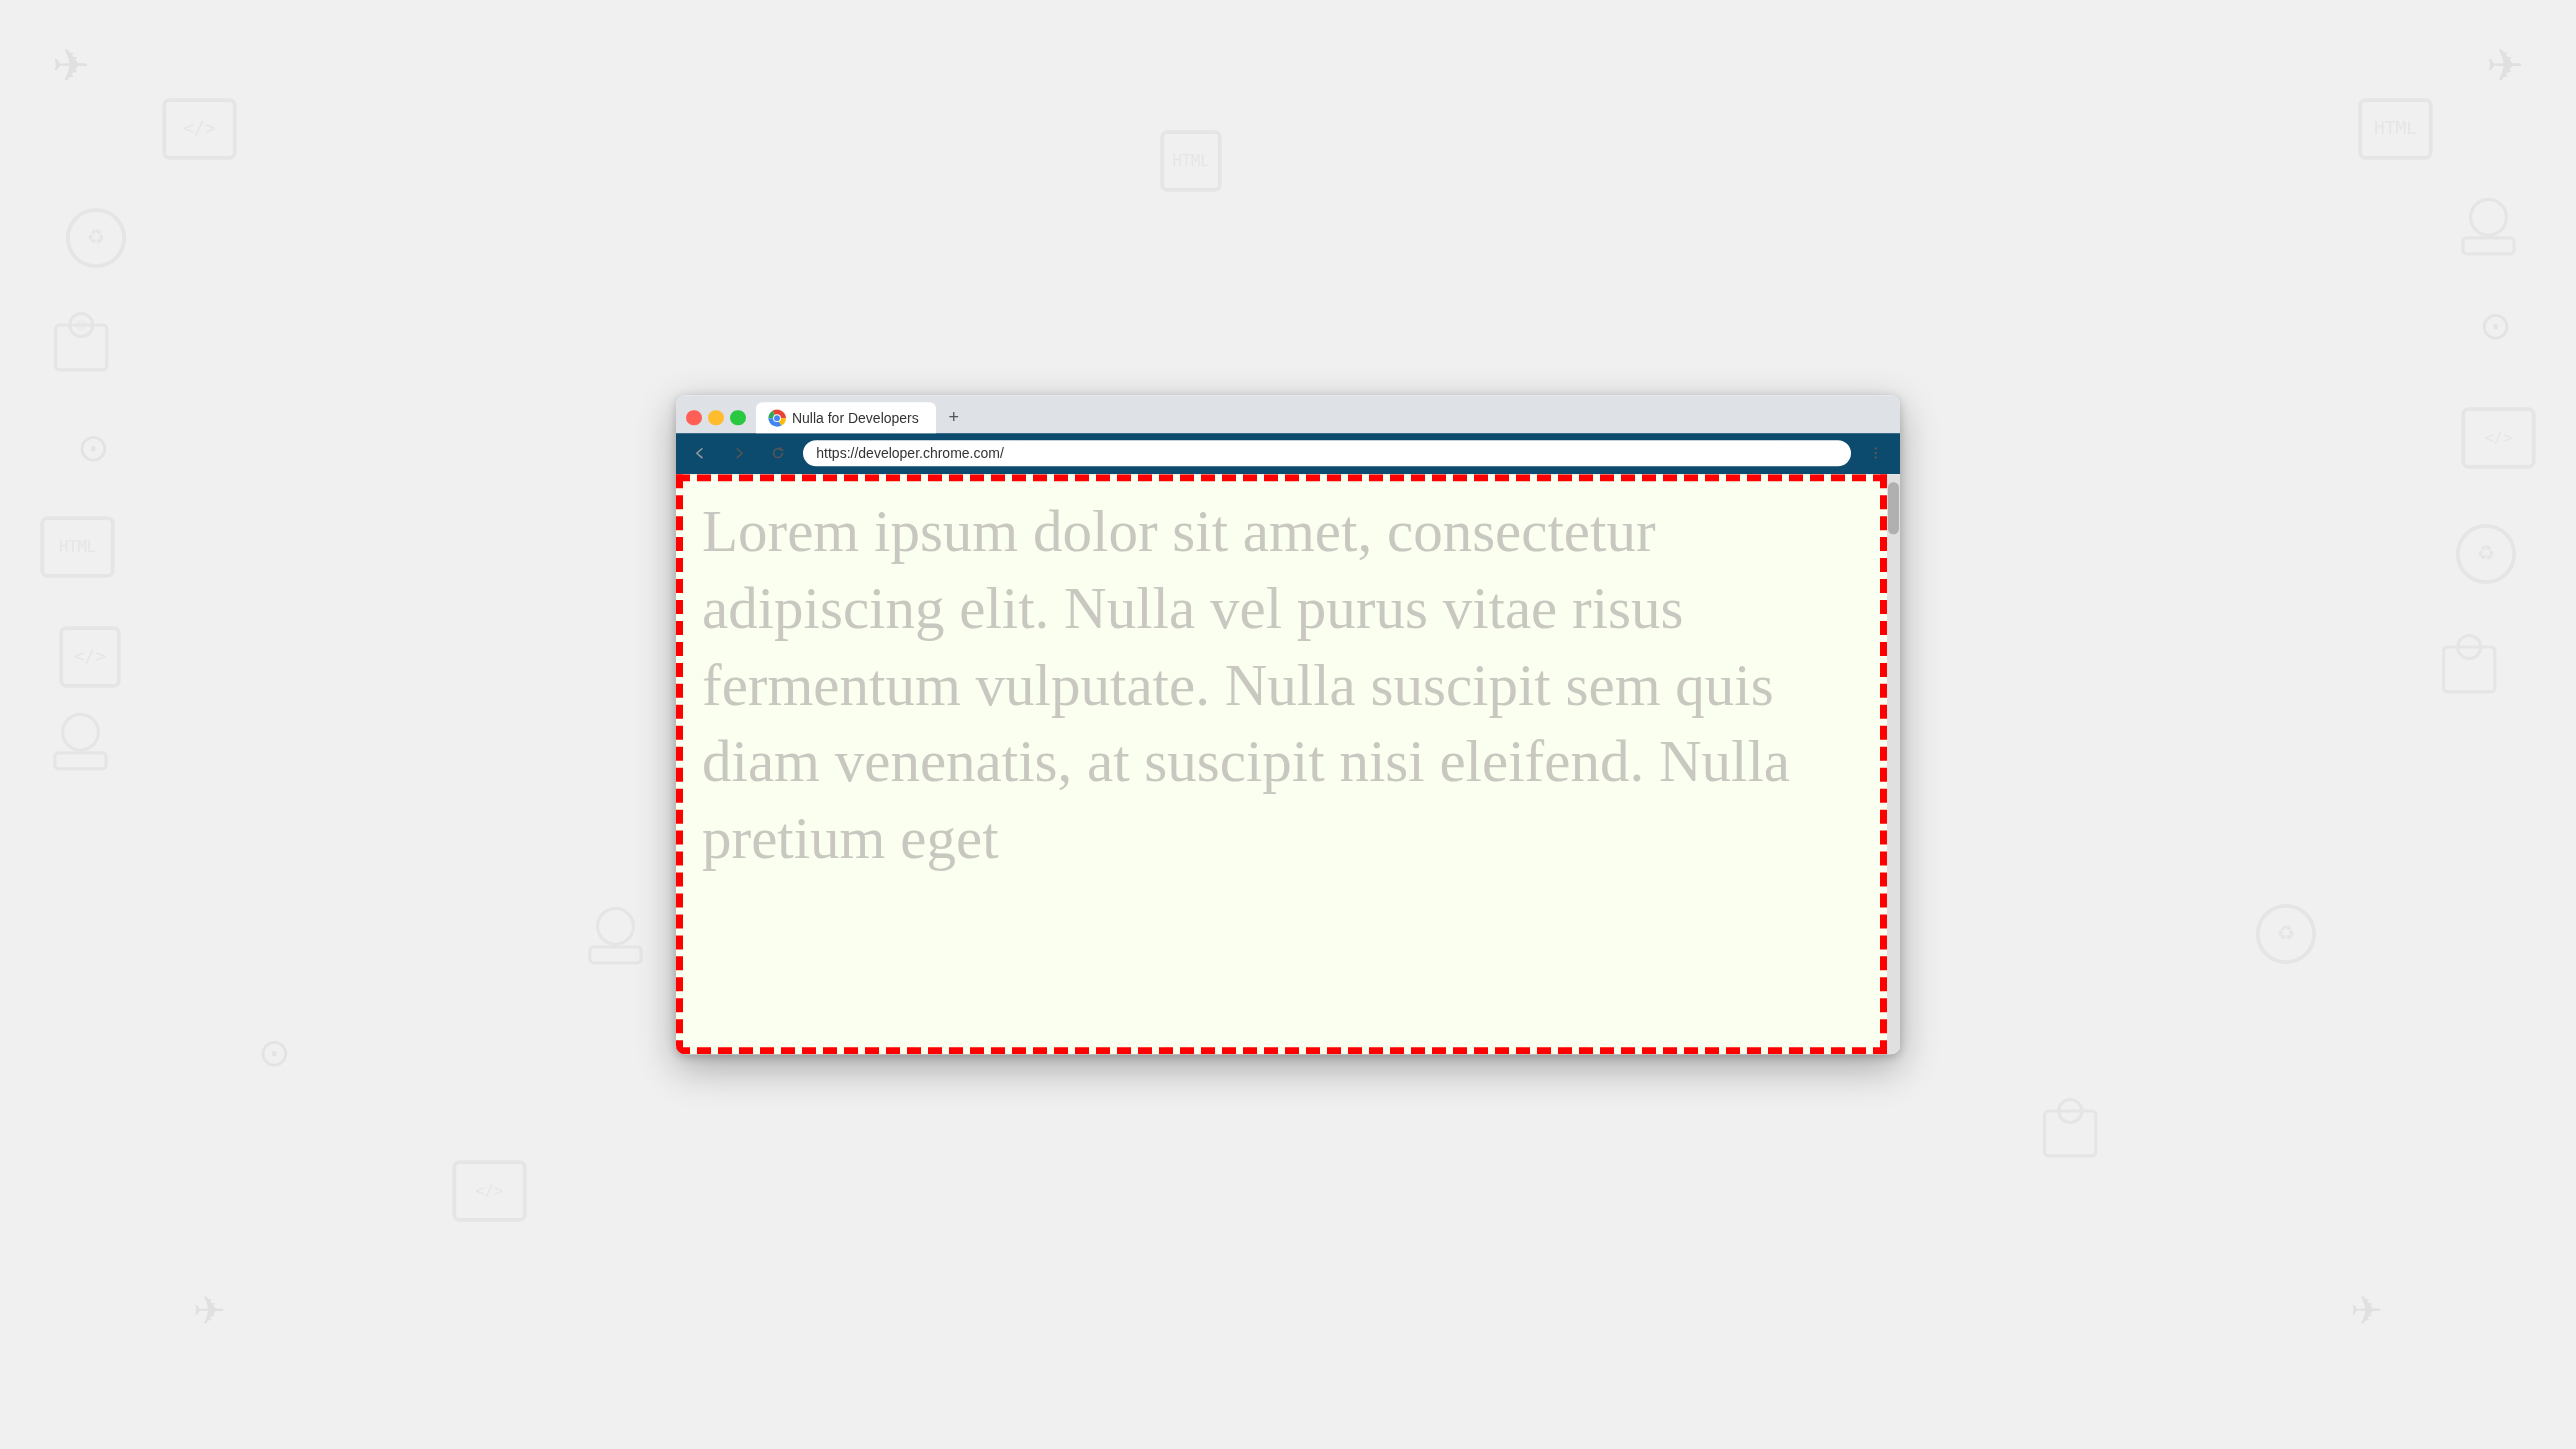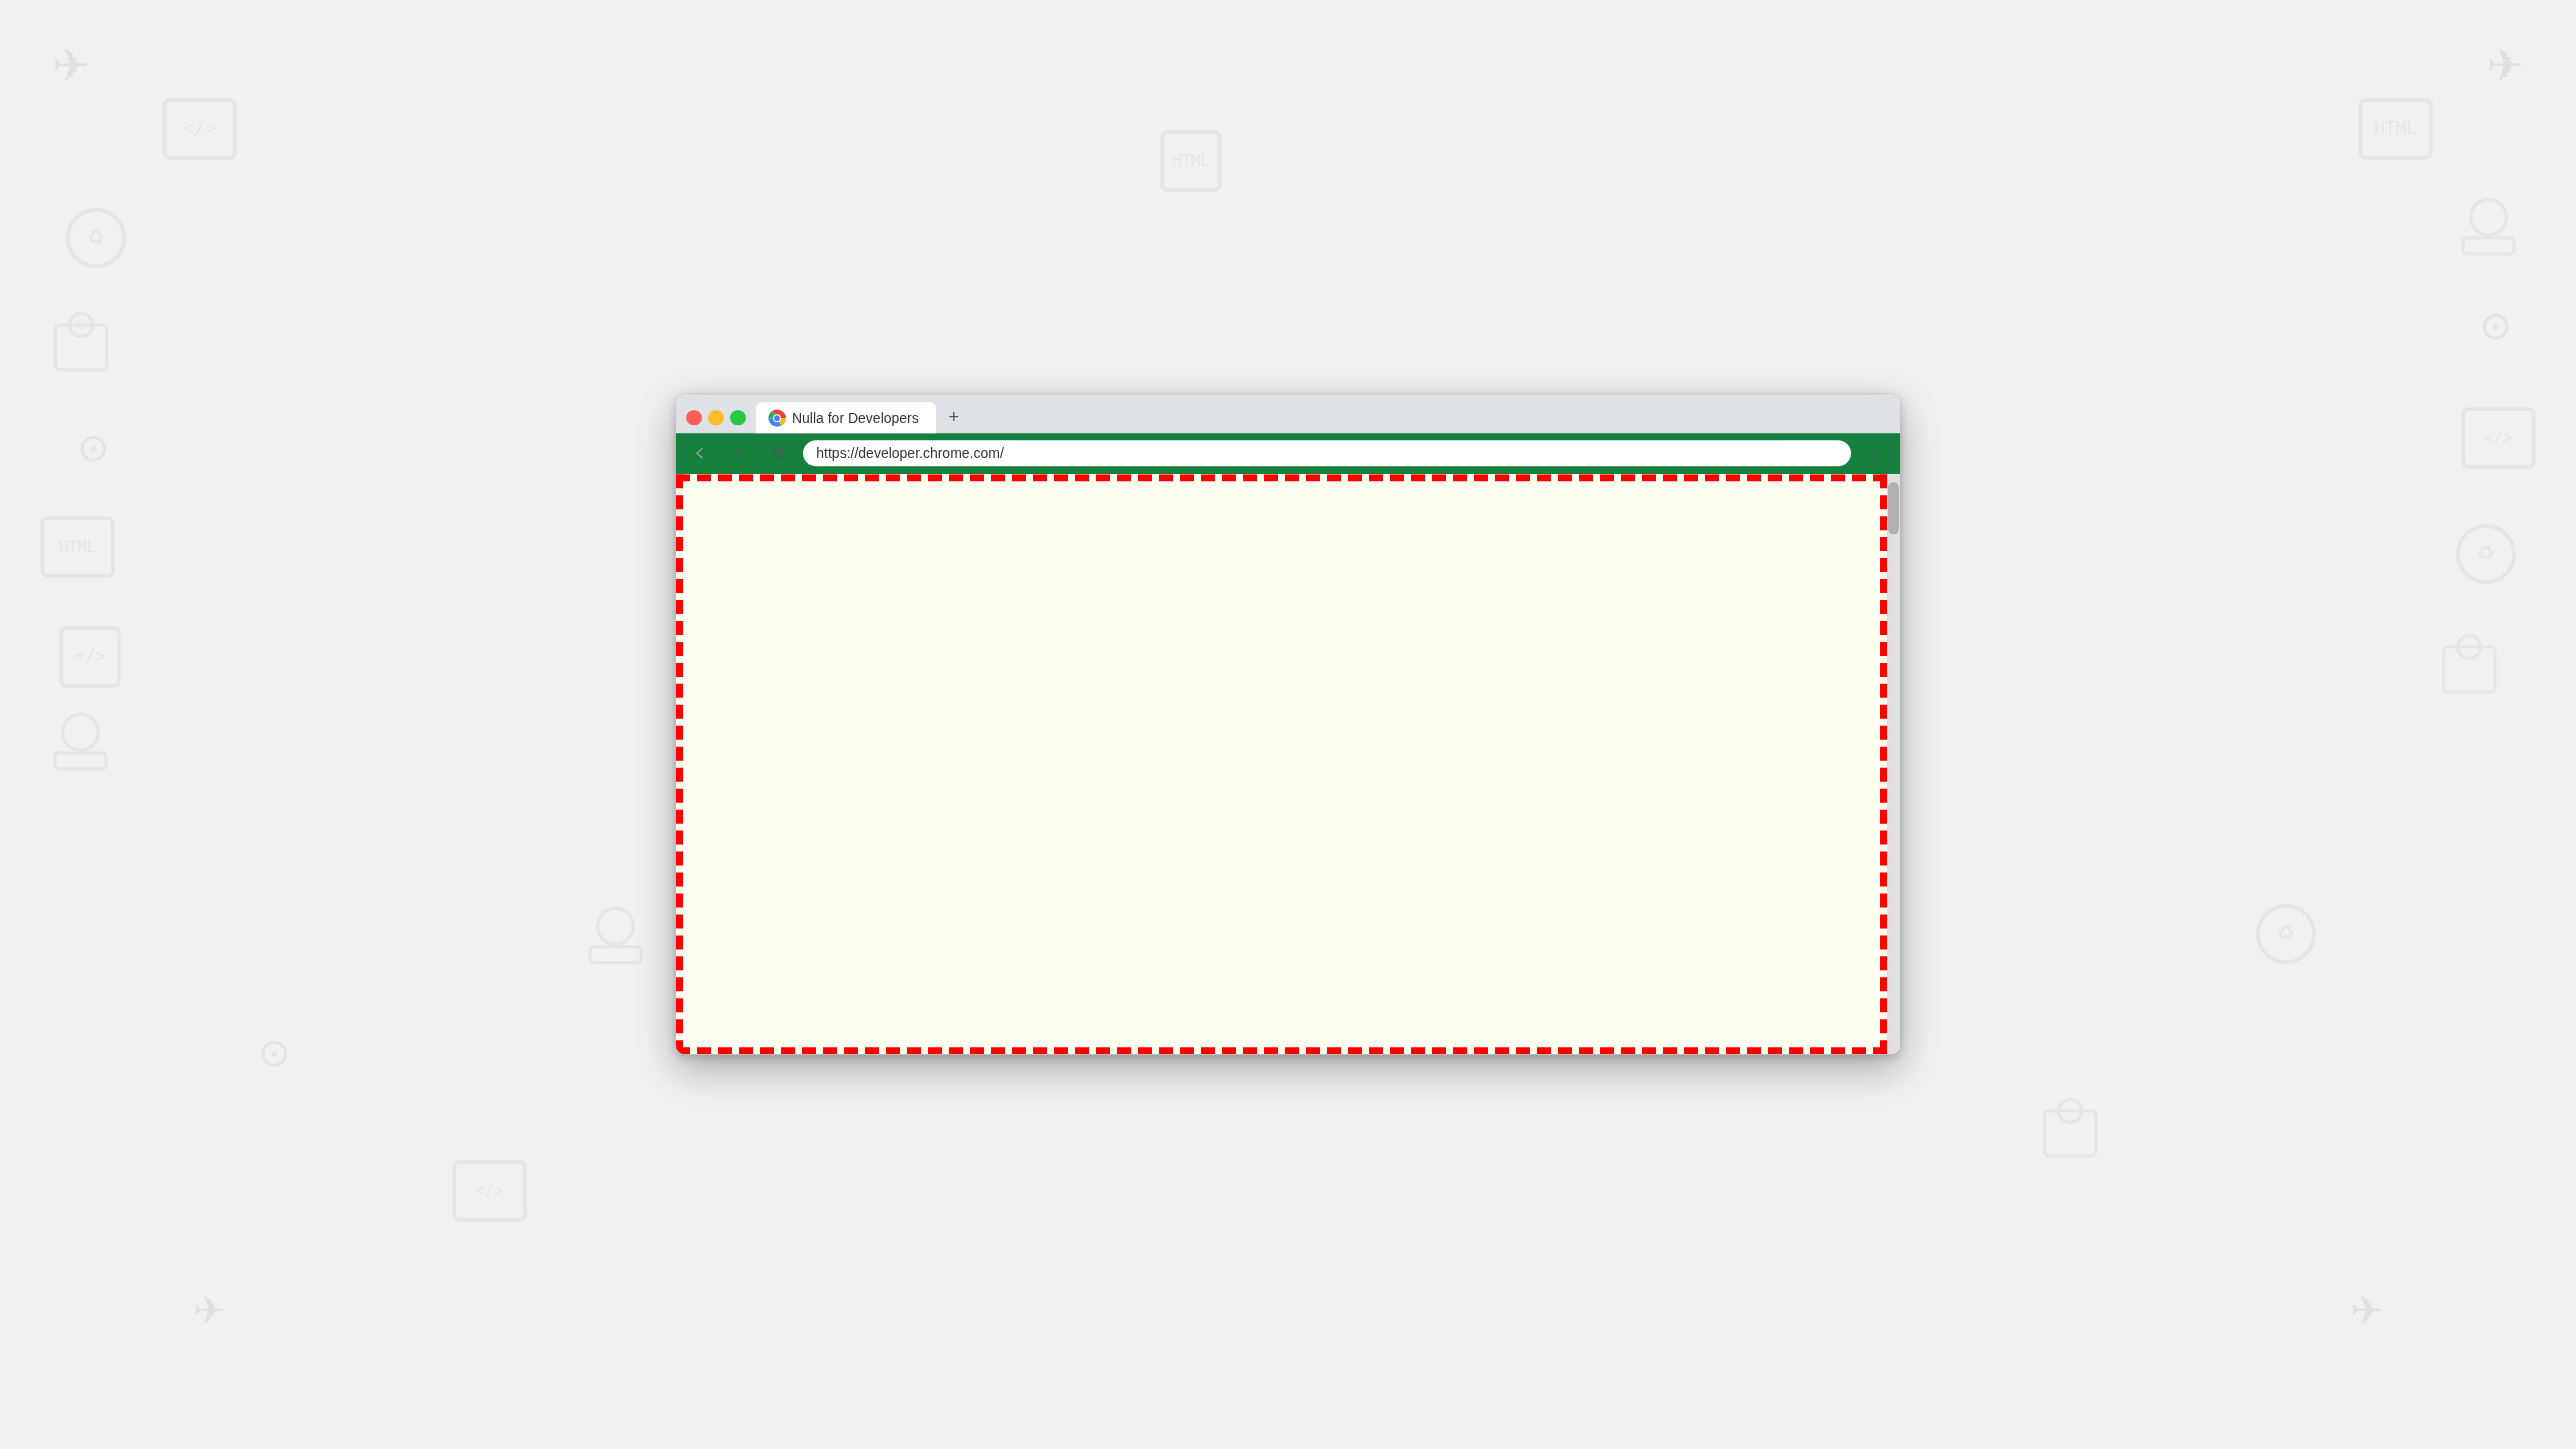--- a/index.html
+++ b/index.html
@@ -117,21 +117,21 @@
       justify-content: center;
       font-size: 18px;
       color: #555;
       cursor: pointer;
       border-radius: 50%;
       margin-left: 3.9px;
       margin-bottom: 1.3px;
     }
 
     .browser-navbar {
-      background: #15803d;
+      background: #0c4a6e;
       display: flex;
       align-items: center;
       padding: 6.4px 10.3px 7.7px 10.3px;
       gap: 12px;
     }
 
     .nav-btn {
       width: 27px;
       height: 27px;
       display: flex;
@@ -410,16 +410,17 @@
     </div>
 
     <div class="browser-content">
 
       <div class="dashed-border-overlay"></div>
 
       <div class="scrollbar">
         <div class="scrollbar-thumb"></div>
       </div>
 
+      <div class="lorem-text">Lorem ipsum dolor sit amet, consectetur adipiscing elit. Nulla vel purus vitae risus fermentum vulputate. Nulla suscipit sem quis diam venenatis, at suscipit nisi eleifend. Nulla pretium eget</div>
     </div>
   </div>
 </div>
 
 
 </body></html>

